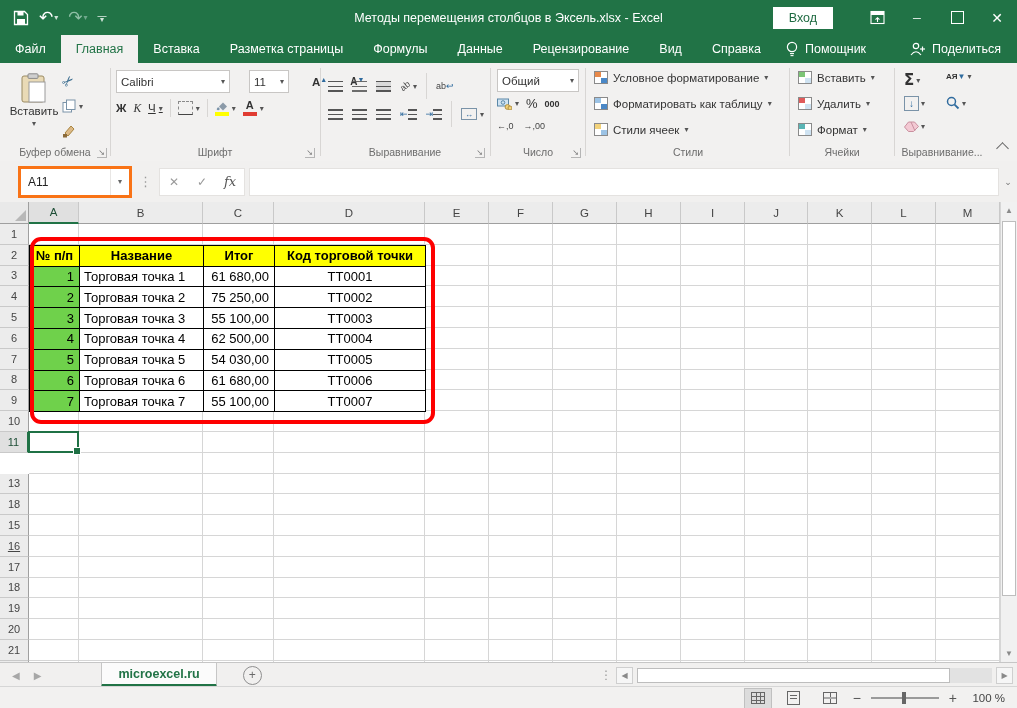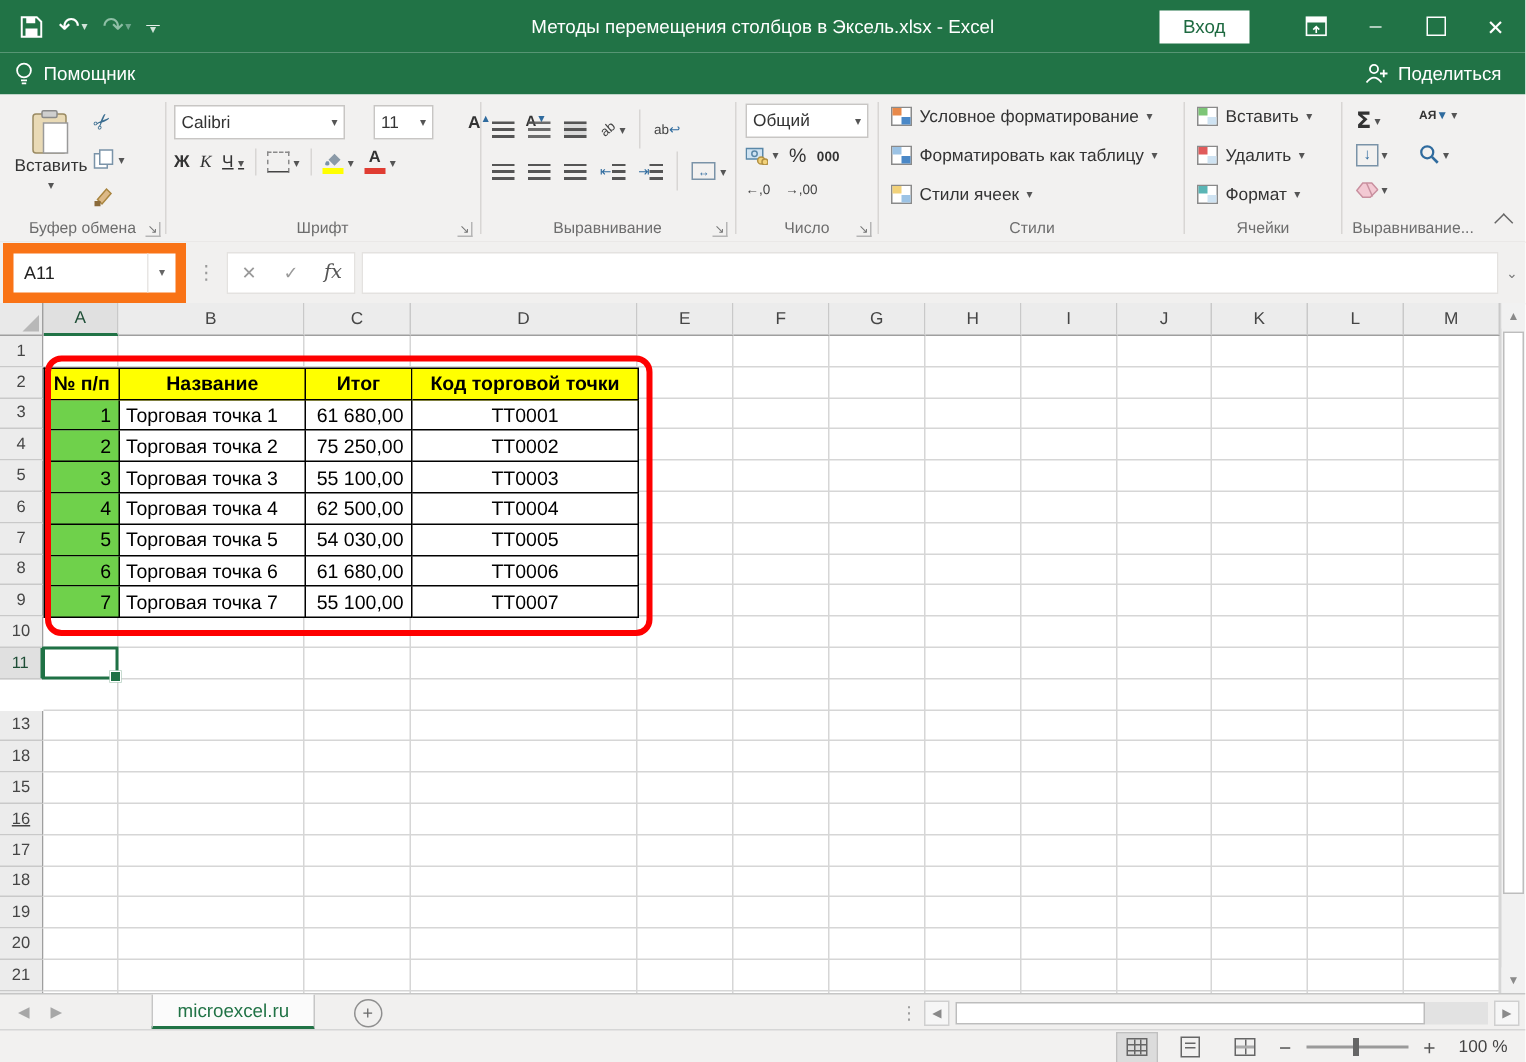--- a/index.html
+++ b/index.html
@@ -66,21 +66,21 @@
   
   .listrow{position:absolute;left:7px;display:flex;align-items:center;gap:5px;white-space:nowrap}
   
   .edcell{position:absolute;display:flex;align-items:center;gap:2px}
   .sigma{font-size:15px;font-weight:bold;color:#333;font-family:"DejaVu Sans",sans-serif}
   .filldown{width:13px;height:13px;border:1px solid #7a93a8;display:flex;align-items:center;justify-content:center;color:#2f6b9e;font-size:10px;font-weight:bold}
   .sortic{font-size:8px;color:#333;line-height:1;text-align:center;font-weight:bold}
   .chevup{position:absolute;right:8px;bottom:8px;width:8px;height:8px;border-left:1.6px solid #666;border-top:1.6px solid #666;transform:rotate(45deg)}
   
   .fbar{left:0;top:161px;width:1017px;height:41px;background:#f1f0ef;border-bottom:1px solid #cfcfcf;display:flex;align-items:center}
-  .namebox{width:108px;height:26px;background:#fff;border:7px solid #f97316;margin-left:2px;display:flex;align-items:center;font-size:12px;color:#222}
+  .namebox{width:108px;height:26px;background:#fff;border:3px solid #f97316;margin-left:18px;display:flex;align-items:center;font-size:12px;color:#222}
   .namebox .nb-t{flex:1;padding-left:7px}
   .nb-dd{width:18px;height:100%;display:flex;align-items:center;justify-content:center;border-left:1px solid #e8e6e4;color:#666;font-size:8px}
   .vdots{color:#9a9a9a;font-size:13px;margin:0 7px;letter-spacing:0}
   .fbtns{height:26px;background:#fff;border:1px solid #e4e2e0;display:flex;align-items:center}
   .fbtn{width:28px;text-align:center;color:#9a9a9a;font-size:12px}
   .fbtn.fx{color:#555;font-style:italic;font-family:"DejaVu Serif",serif;font-size:13px}
   .finput{flex:1;height:26px;background:#fff;border:1px solid #e4e2e0;margin-left:4px;margin-right:0}
   .fexp{width:18px;text-align:center;color:#777;font-size:9px}
   
   .grid{left:0;top:202px;width:1017px;height:460px;background:#fff;overflow:hidden}
@@ -108,21 +108,21 @@
   .redbox{position:absolute;left:1px;top:13px;width:397px;height:179px;border:4px solid #fe0000;border-radius:11px;z-index:3;pointer-events:none}
   .selcell{position:absolute;left:-1px;top:207px;width:51px;height:22px;border:2px solid #1f7145;background:#fff;box-sizing:border-box;z-index:2}
   .fillhandle{position:absolute;right:-4px;bottom:-4px;width:6px;height:6px;background:#1f7145;border:1px solid #fff}
   .vscroll{position:absolute;left:1000px;top:0;width:17px;height:460px;background:#f1f1f1;border-left:1px solid #d6d6d6;box-sizing:border-box}
   .varrow{position:absolute;left:0;width:16px;height:17px;display:flex;align-items:center;justify-content:center;color:#8a8a8a;font-size:8px;background:#f1f1f1}
   .vthumb{position:absolute;left:1px;width:14px;background:#fff;border:1px solid #bdbdbd;box-sizing:border-box}
   
   .sheetbar{left:0;top:662px;width:1017px;height:24px;background:#f1f0ef;border-top:1px solid #c6c6c6;display:flex;align-items:stretch;font-size:12px}
   .snav{display:flex;align-items:center;gap:14px;padding:0 12px;color:#a7a7a7;font-size:10px}
   .stab{display:flex;align-items:center;padding:0 16px;margin-left:48px;background:#fbfbfb;border-left:1px solid #c6c6c6;border-right:1px solid #c6c6c6;
-        border-bottom:3px solid #217346;color:#217346;font-weight:normal;font-size:12.5px}
+        border-bottom:3px solid #217346;color:#217346;font-weight:bold;font-size:12.5px}
   .addsheet{width:17px;height:17px;border:1px solid #8f8f8f;border-radius:50%;color:#6a6a6a;display:flex;align-items:center;justify-content:center;
             font-size:12px;align-self:center;margin-left:26px}
   .hscroll{margin-left:auto;display:flex;align-items:center;gap:4px;padding-right:4px}
   .hs-dots{color:#9a9a9a;font-size:12px}
   .hs-btn{width:15px;height:15px;border:1px solid #cfcfcf;background:#f6f6f6;color:#8a8a8a;font-size:8px;display:flex;align-items:center;justify-content:center}
   .hs-track{width:355px;height:15px;background:#e2e2e2;position:relative}
   .hs-thumb{position:absolute;left:0;top:0;width:313px;height:15px;background:#fff;border:1px solid #bdbdbd;box-sizing:border-box}
   
   .statusbar{left:0;top:686px;width:1017px;height:22px;background:#f2f1f0;border-top:1px solid #d6d6d6;display:flex;align-items:center;font-size:11.5px;color:#444}
   .sb-right{margin-left:auto;display:flex;align-items:center;gap:10px;padding-right:12px}
@@ -177,20 +177,31 @@
           <path d="M7.5 12 V8 M5.5 9.7 L7.5 7.7 L9.5 9.7" stroke="#fff" stroke-width="1.1" fill="none"></path>
         </svg>
     </span>
     <span class="winbtn min"></span>
     <span class="winbtn max"></span>
     <span class="winbtn close"></span>
   </div>
 </div>
 
 <div class="abs tabrow">
+  <span id="tabs-host" style="display:flex">
+      <span class="rtab">Файл</span>
+      <span class="rtab active">Главная</span>
+      <span class="rtab">Вставка</span>
+      <span class="rtab">Разметка страницы</span>
+      <span class="rtab">Формулы</span>
+      <span class="rtab">Данные</span>
+      <span class="rtab">Рецензирование</span>
+      <span class="rtab">Вид</span>
+      <span class="rtab">Справка</span>
+    </span>
   <span class="rtab assist">
     <svg width="12" height="17" viewBox="0 0 12 17">
         <circle cx="6" cy="6" r="4.6" fill="none" stroke="#fff" stroke-width="1.2"></circle>
         <line x1="4" y1="12.6" x2="8" y2="12.6" stroke="#fff" stroke-width="1.1"></line>
         <line x1="4.5" y1="14.6" x2="7.5" y2="14.6" stroke="#fff" stroke-width="1.1"></line>
       </svg>
     <span>Помощник</span>
   </span>
   <span class="share">
     <svg width="17" height="14" viewBox="0 0 17 14">

